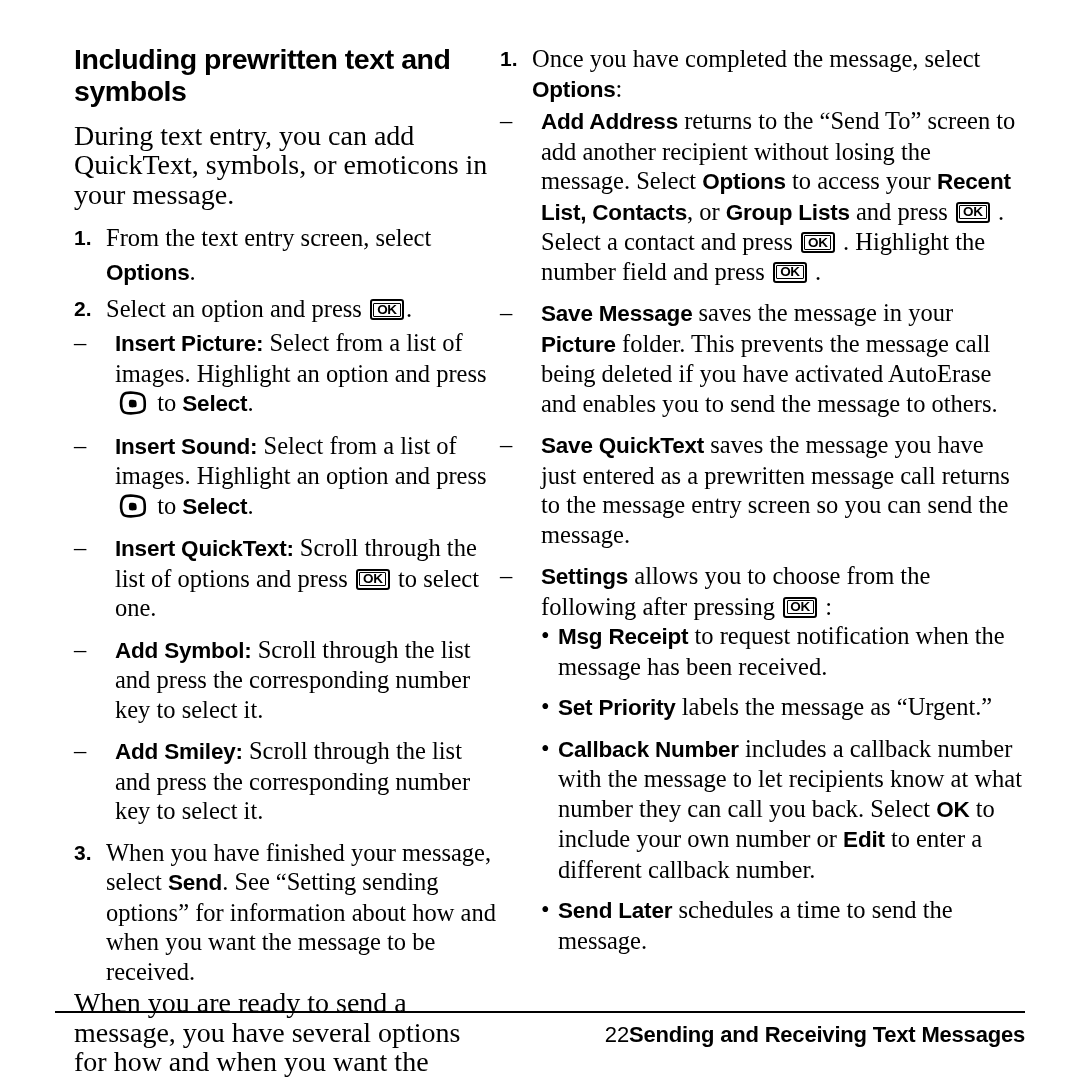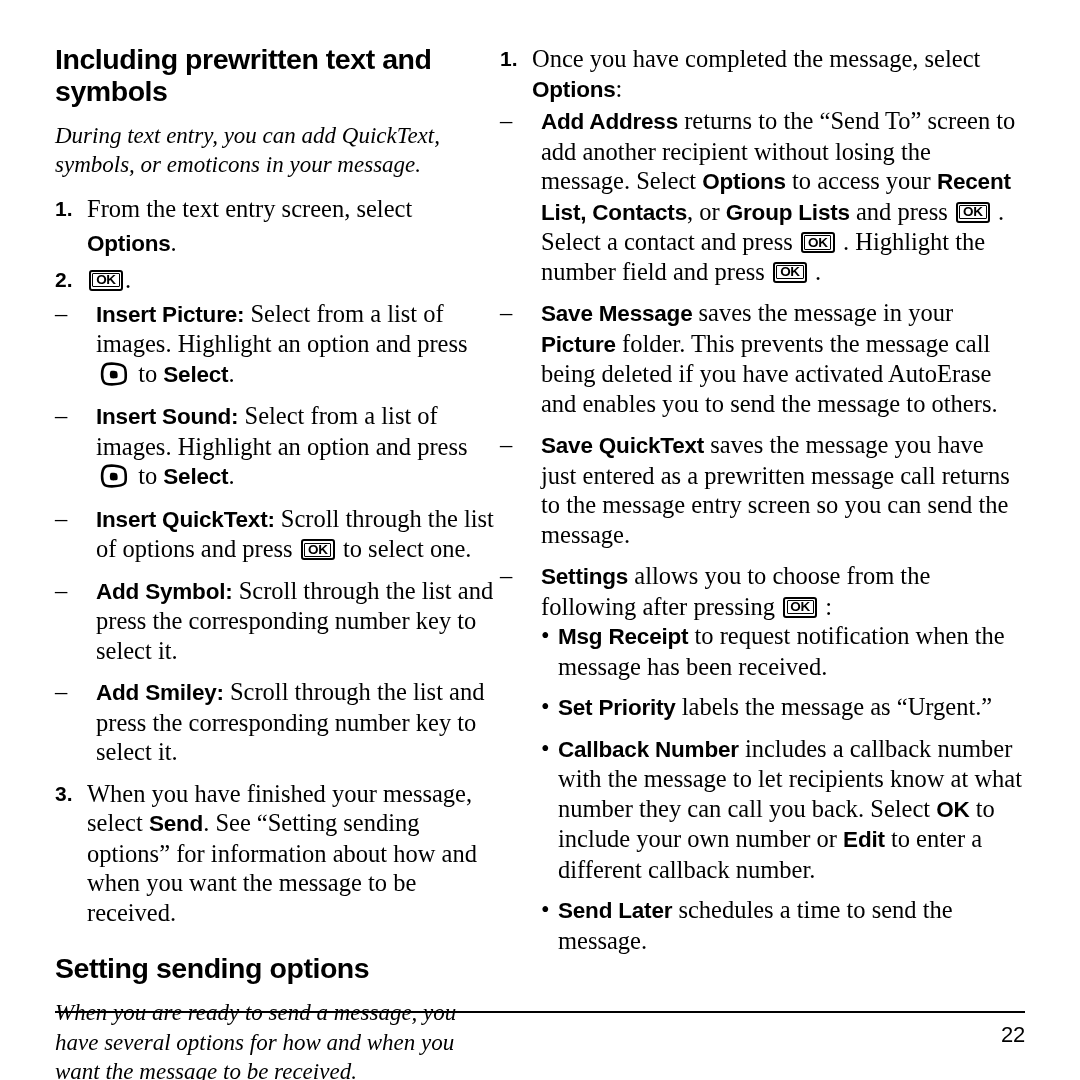--- a/index.html
+++ b/index.html
@@ -27,21 +27,21 @@
     width: 1080px;
     height: 1000px;
     display: flex;
     flex-direction: row;
   }
   .col {
     box-sizing: border-box;
   }
   .col-left {
     width: 500px;
-    padding: 44px 0 0 55px;
+    padding: 44px 0 0 74px;
   }
   .col-right {
     width: 580px;
     padding: 44px 55px 0 0;
   }
 
   
   h2.section-heading {
     font-family: "Liberation Sans", "DejaVu Sans", sans-serif;
     font-weight: bold;
@@ -51,26 +51,25 @@
     margin: 0 0 13px 0;
     padding: 0;
     color: #000;
   }
   h2.section-heading.spaced {
     margin-top: 26px;
   }
 
   
   p.body-para {
-    font-size: 23px;
+    font-size: 28px;
     line-height: 29.5px;
     margin: 0 0 12px 0;
     padding: 0;
     text-indent: 0;
-    font-style: italic;
   }
 
   
   ol.num-list, ul.dash-list, ul.bullet-list {
     list-style: none;
     margin: 0;
     padding: 0;
   }
   li.num-item {
     position: relative;
@@ -223,21 +222,21 @@
 
       <p class="body-para">During text entry, you can add QuickText, symbols, or emoticons in your message.</p>
 
       <ol class="num-list">
 
         <li class="num-item">
           <span class="marker">1.</span><span>From the text entry screen, select </span><span class="ui-term">Options</span><span>.</span>
         </li>
 
         <li class="num-item">
-          <span class="marker">2.</span><span class="key-ok"><span>OK</span></span><span>.</span>
+          <span class="marker">2.</span><span>Select an option and press </span><span class="key-ok"><span>OK</span></span><span>.</span>
         </li>
       </ol>
 
       <ul class="dash-list nested-dash">
 
         <li class="dash-item">
           <span class="marker">–</span><span class="ui-term">Insert Picture:</span><span> Select from a list of images. Highlight an option and press </span><span class="key-soft">
                 <svg viewBox="0 0 30 26" width="30" height="26" aria-hidden="true">
                   <path d="M5.5 3.5 C2.6 6.5 2.2 16.5 5.0 20.2 C7.6 23.6 22.0 22.6 25.6 19.4 C27.4 17.8 27.0 7.0 25.2 5.0 C22.0 1.4 8.4 0.4 5.5 3.5 Z" fill="none" stroke="#000" stroke-width="2.6" stroke-linejoin="round"></path>
                   <path d="M11.5 9.2 C10.6 11.0 10.6 14.2 11.6 16.0 C13.4 16.8 17.2 16.6 18.4 15.6 C18.9 13.6 18.6 10.6 17.8 9.4 C16.2 8.6 12.8 8.4 11.5 9.2 Z" fill="#000"></path>
@@ -264,21 +263,20 @@
           <span class="marker">–</span><span class="ui-term">Add Smiley:</span><span> Scroll through the list and press the corresponding number key to select it.</span>
         </li>
       </ul>
 
       <ol class="num-list">
         <li class="num-item" style="line-height:29.5px;">
           <span class="marker" style="line-height:29.5px;">3.</span><span>When you have finished your message, select </span><span class="ui-term">Send</span><span>. See “Setting sending options” for information about how and when you want the message to be received.</span>
         </li>
       </ol>
 
-      <h2 class="section-heading spaced">Setting sending options</h2>
 
       <p class="body-para">When you are ready to send a message, you have several options for how and when you want the message to be received.</p>
     </div>
 
     <div class="col col-right">
 
       <ol class="num-list">
         <li class="num-item" style="line-height:29.5px;">
           <span class="marker" style="line-height:29.5px;">1.</span><span>Once you have completed the message, select </span><span class="ui-term">Options</span><span>:</span>
         </li>
@@ -321,16 +319,17 @@
           </ul>
         </li>
       </ul>
     </div>
   </div>
 
   <div class="footer">
     <div class="footer-rule"></div>
     <div class="footer-row">
       <span class="footer-page">22</span>
+      <span class="footer-title">Sending and Receiving Text Messages</span>
     </div>
   </div>
 
 </div>
 
 </body></html>

